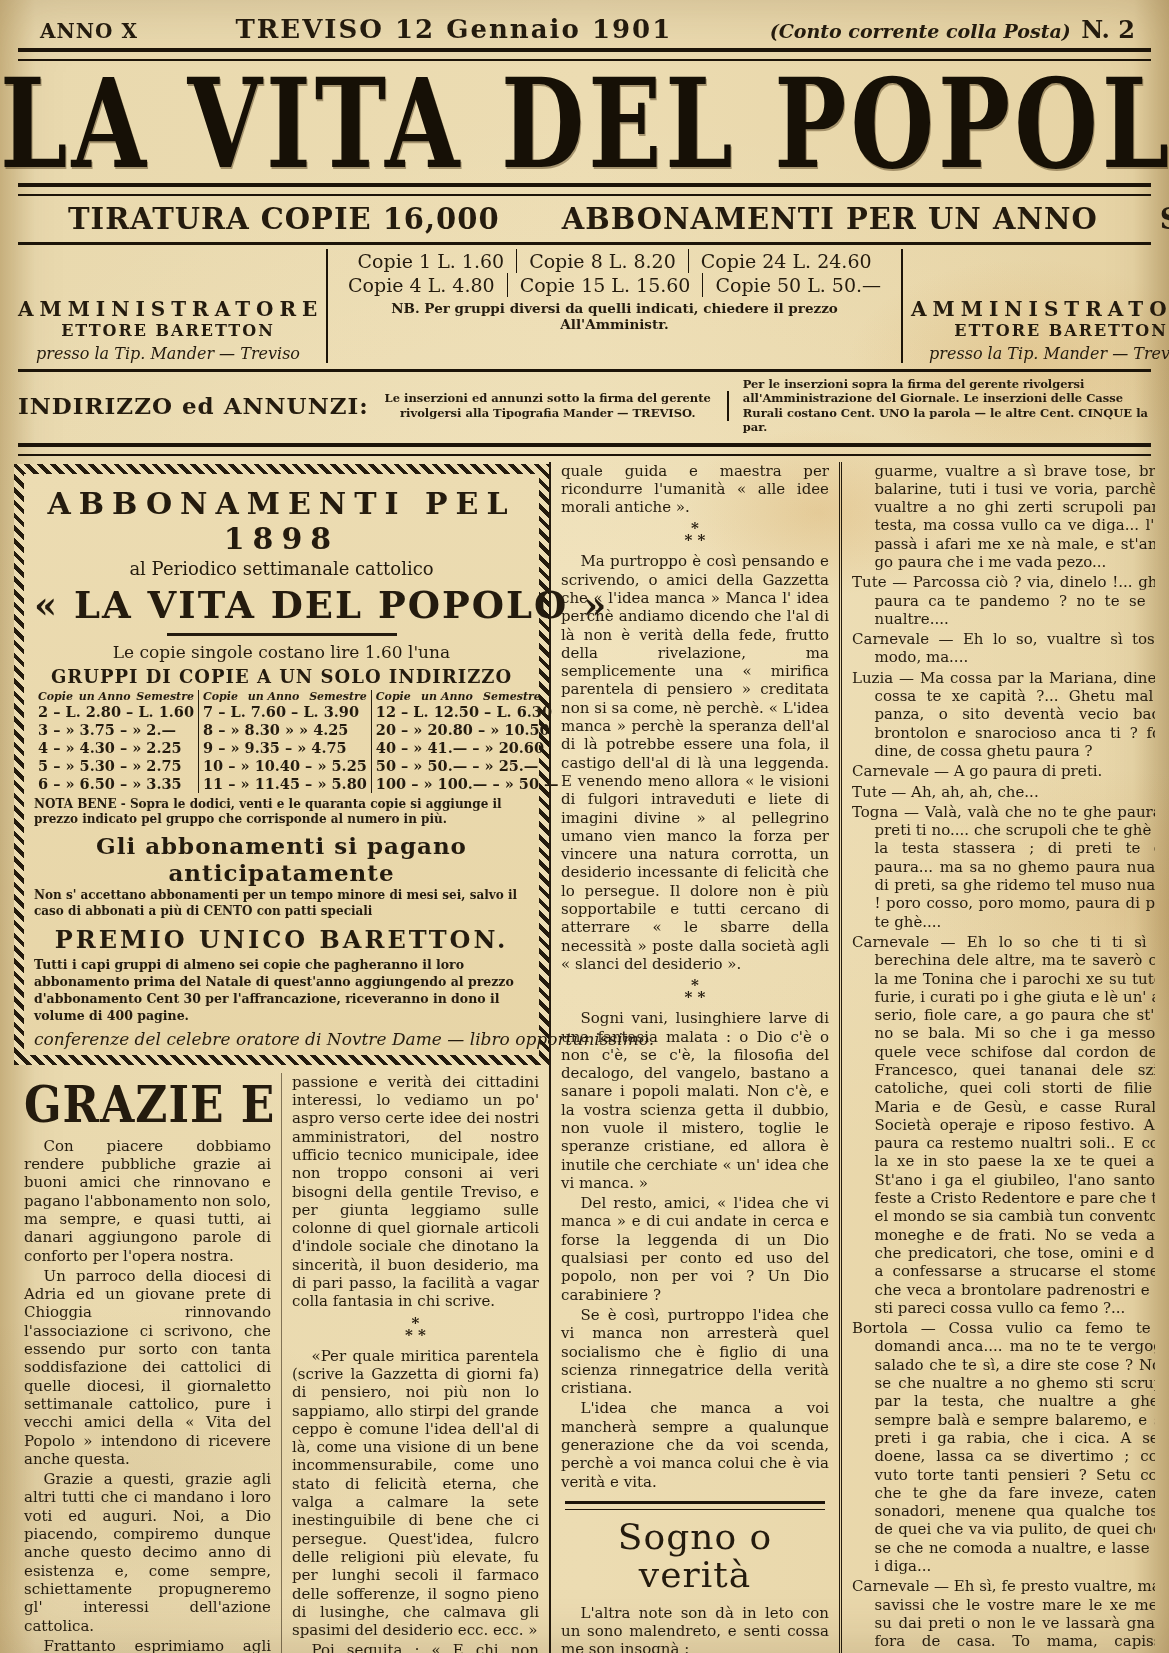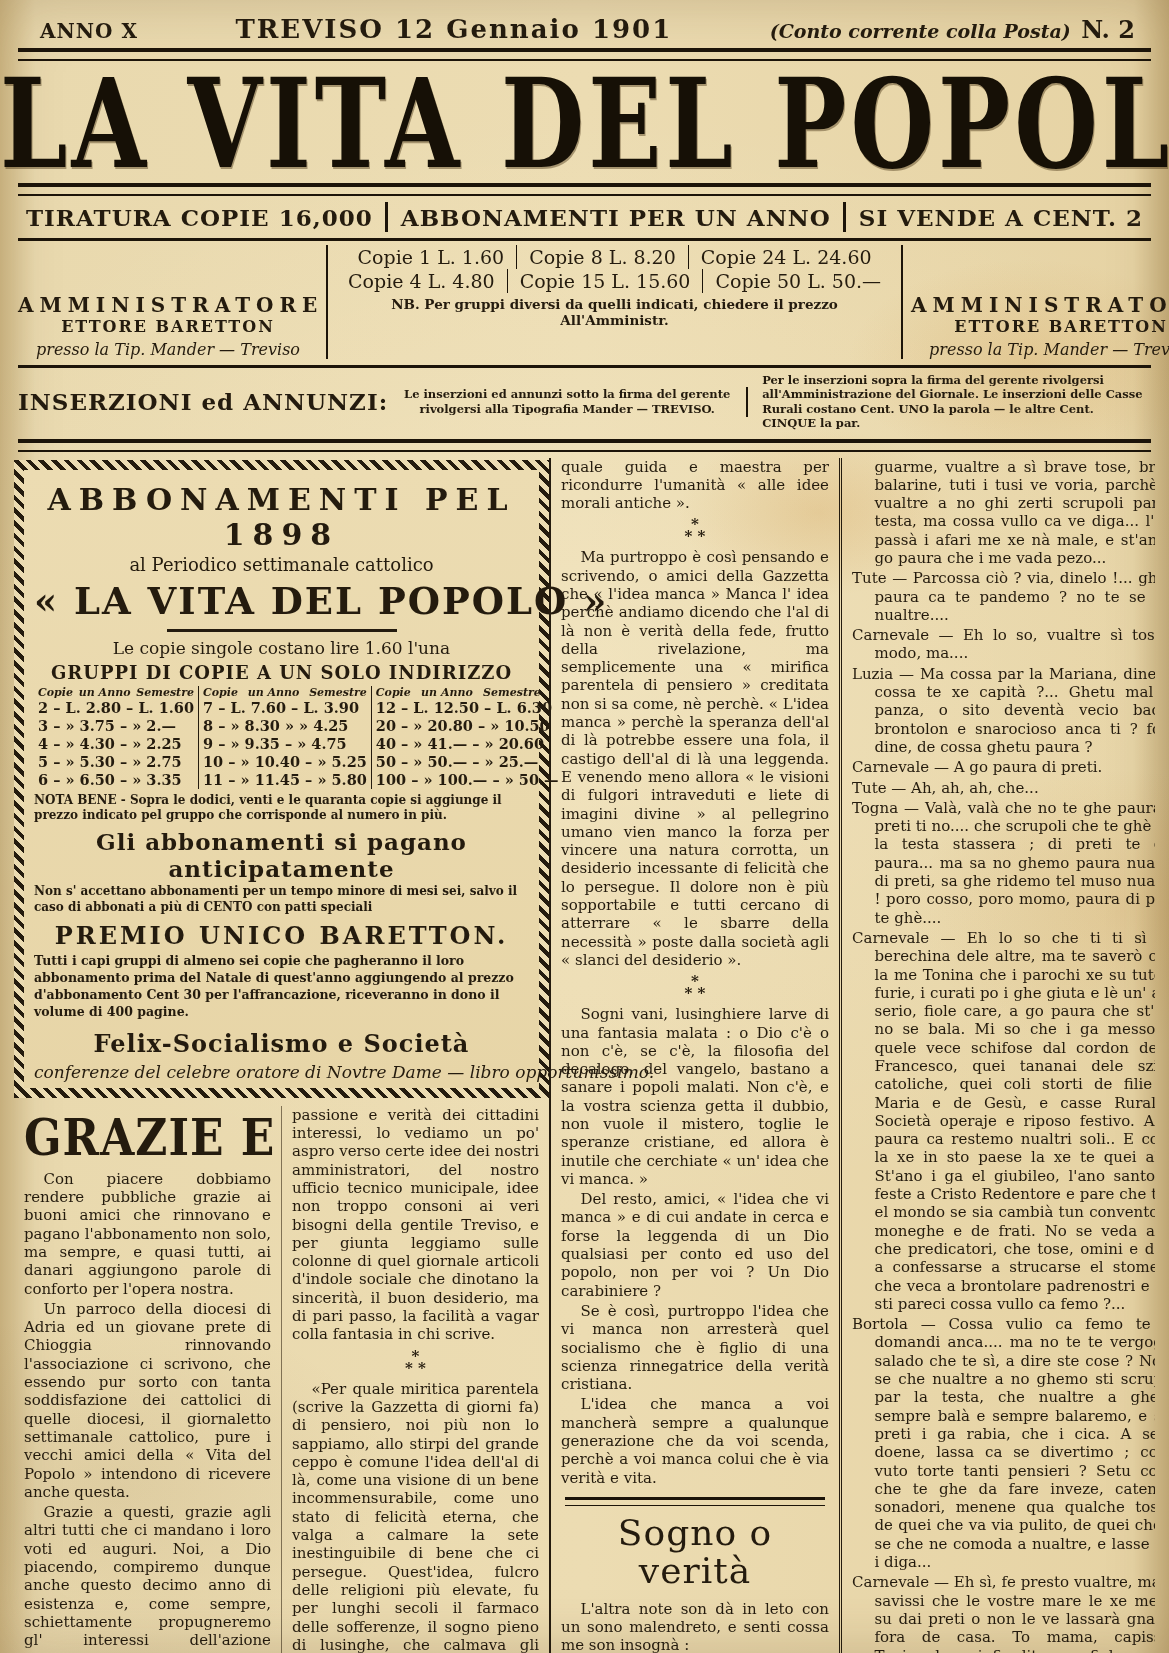--- a/index.html
+++ b/index.html
@@ -30,21 +30,21 @@
   .rule-thick{height:3px;background:#1c1409;margin:0 18px;}
   .masthead{
     text-align:center;font-weight:bold;font-size:96px;line-height:1;
     letter-spacing:4px;padding:18px 0 8px 0;
     transform:scaleY(1.28);transform-origin:center 60%;
     color:#161006;text-shadow:1px 1px 0 rgba(60,40,10,.4);
     white-space:nowrap;
   }
   .bannerrow{display:flex;align-items:center;justify-content:space-between;
     font-weight:bold;padding:6px 26px;}
-  .bannerrow .cell{font-size:23px;letter-spacing:1px;white-space:nowrap;}
+  .bannerrow .cell{font-size:29px;letter-spacing:1px;white-space:nowrap;margin-left:42px;}
   .bannerrow .vsep{width:3px;height:30px;background:#1c1409;margin:0 10px;}
   .adminrow{display:flex;align-items:stretch;justify-content:space-between;padding:4px 18px 6px 18px;}
   .adminblock{width:300px;text-align:center;}
   .adminblock .t1{font-weight:bold;font-size:20px;letter-spacing:6px;margin-top:48px;}
   .adminblock .t2{font-weight:bold;font-size:16px;letter-spacing:2px;}
   .adminblock .t3{font-style:italic;font-size:16px;margin-top:4px;}
   .pricecenter{flex:1;padding:0 8px;border-left:2px solid #1c1409;border-right:2px solid #1c1409;margin:0 8px;}
   .pricegrid{display:flex;justify-content:center;gap:0;}
   .pricegrid .pcell{font-weight:normal;font-size:19px;padding:1px 12px;white-space:nowrap;}
   .pricegrid .pcell + .pcell{border-left:1px solid #1c1409;}
@@ -146,21 +146,21 @@
     </div>
     <div class="adminblock">
       <div class="t1">AMMINISTRATORE</div>
       <div class="t2">ETTORE BARETTON</div>
       <div class="t3">presso la Tip. Mander — Treviso</div>
     </div>
   </div>
   <div class="rule-thick"></div>
 
   <div class="insrow">
-    <span class="inslabel">INSERZIONI ed ANNUNZI:</span>
+    <span class="inslabel">INDIRIZZO ed ANNUNZI:</span>
     <span class="instext" style="width:330px;text-align:center;">Le inserzioni ed annunzi sotto la firma del gerente rivolgersi alla Tipografia Mander — TREVISO.</span>
     <span class="insdiv"></span>
     <span class="instext" style="flex:1;">Per le inserzioni sopra la firma del gerente rivolgersi all'Amministrazione del Giornale. Le inserzioni delle Casse Rurali costano Cent. UNO la parola — le altre Cent. CINQUE la par.</span>
   </div>
   <div class="rule-double"></div>
 
   <div class="bodywrap">
 
     <div class="half-left">
 
@@ -210,21 +210,20 @@
               <div class="ad-row">50 – »  50.— – » 25.—</div>
               <div class="ad-row">100 – » 100.— – » 50.—</div>
             </div>
           </div>
 
           <div class="ad-nota">NOTA BENE - Sopra le dodici, venti e le quaranta copie si aggiunge il prezzo indicato pel gruppo che corrisponde al numero in più.</div>
           <div class="ad-pay">Gli abbonamenti si pagano anticipatamente</div>
           <div class="ad-paytext">Non s' accettano abbonamenti per un tempo minore di mesi sei, salvo il caso di abbonati a più di CENTO con patti speciali</div>
           <div class="ad-premio">PREMIO UNICO BARETTON.</div>
           <div class="ad-premiotext">Tutti i capi gruppi di almeno sei copie che pagheranno il loro abbonamento prima del Natale di quest'anno aggiungendo al prezzo d'abbonamento Cent 30 per l'affrancazione, riceveranno in dono il volume di 400 pagine.</div>
-          <div class="ad-felix">Felix-Socialismo e Società</div>
           <div class="ad-felixtext">conferenze del celebre oratore di Novtre Dame — libro opportunissimo.</div>
         </div>
       </div>
 
       <div class="two-cols">
 
         <div class="colc col1">
           <div class="headline1">GRAZIE E GRAZIE</div>
           <p class="body-p">Con piacere dobbiamo rendere pubbliche grazie ai buoni amici che rinnovano e pagano l'abbonamento non solo, ma sempre, e quasi tutti, ai danari aggiungono parole di conforto per l'opera nostra.</p>
           <p class="body-p">Un parroco della diocesi di Adria ed un giovane prete di Chioggia rinnovando l'associazione ci scrivono, che essendo pur sorto con tanta soddisfazione dei cattolici di quelle diocesi, il giornaletto settimanale cattolico, pure i vecchi amici della « Vita del Popolo » intendono di ricevere anche questa.</p>

